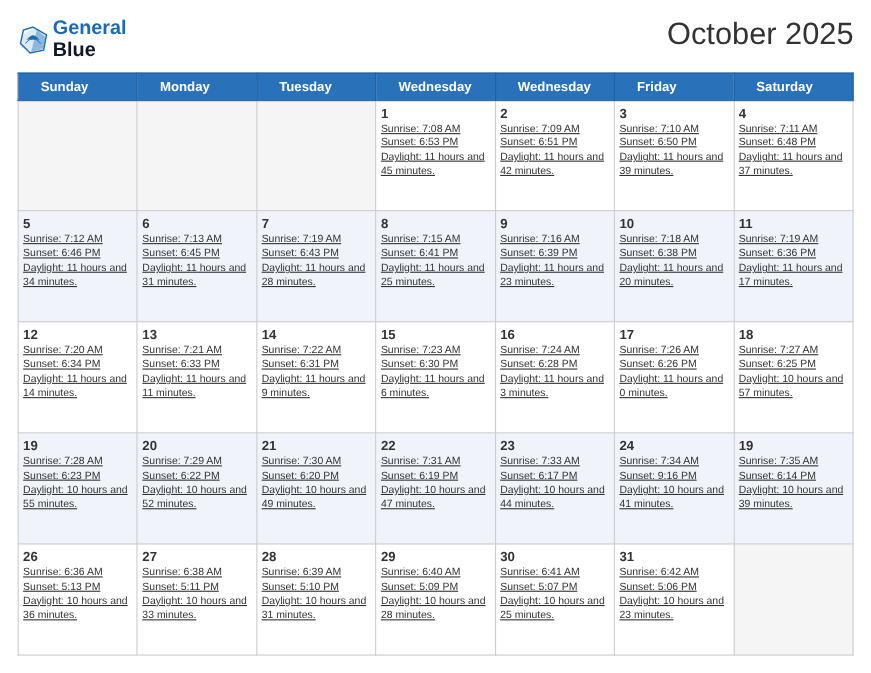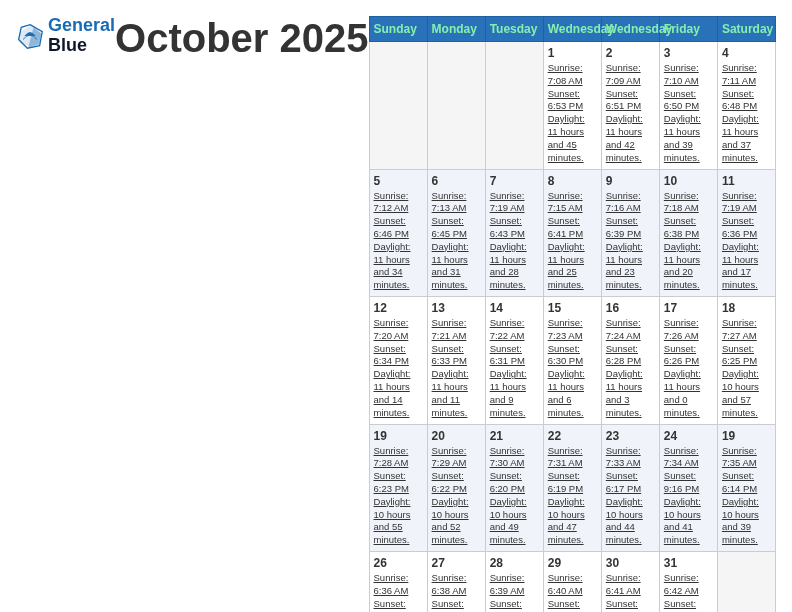--- a/index.html
+++ b/index.html
@@ -8,20 +8,21 @@
       height: 612px;
       font-family: Arial, sans-serif;
       background: #fff;
       overflow: hidden;
     }
     .page {
       width: 792px;
       height: 612px;
       padding: 16px;
       display: flex;
+      flex-direction: column;
     }
     .header {
       display: flex;
       justify-content: space-between;
       align-items: flex-start;
       margin-bottom: 10px;
     }
     .logo {
       display: flex;
       align-items: center;
@@ -37,42 +38,42 @@
       color: #1a6bb5;
     }
     .logo-icon {
       width: 28px;
       height: 28px;
     }
     .title-block {
       text-align: right;
     }
     .main-title {
-      font-size: 40px;
-      font-weight: bold;
+      font-size: 28px;
+      font-weight: normal;
       color: #333;
       line-height: 1.1;
     }
     .subtitle {
       font-size: 14px;
       color: #555;
     }
     .calendar {
       flex: 1;
       border: 1px solid #ccc;
       border-collapse: collapse;
       width: 100%;
       table-layout: fixed;
     }
     .calendar th {
       background-color: #2971b8;
-      color: #86efac;
+      color: #ffffff;
       font-size: 12px;
       font-weight: bold;
-      padding: 5px 4px;
+      padding: 5px 20px;
       text-align: left;
       border: 1px solid #2060a0;
     }
     .calendar td {
       border: 1px solid #ccc;
       vertical-align: top;
       padding: 4px 4px;
       font-size: 10px;
       color: #333;
       background: #fff;

